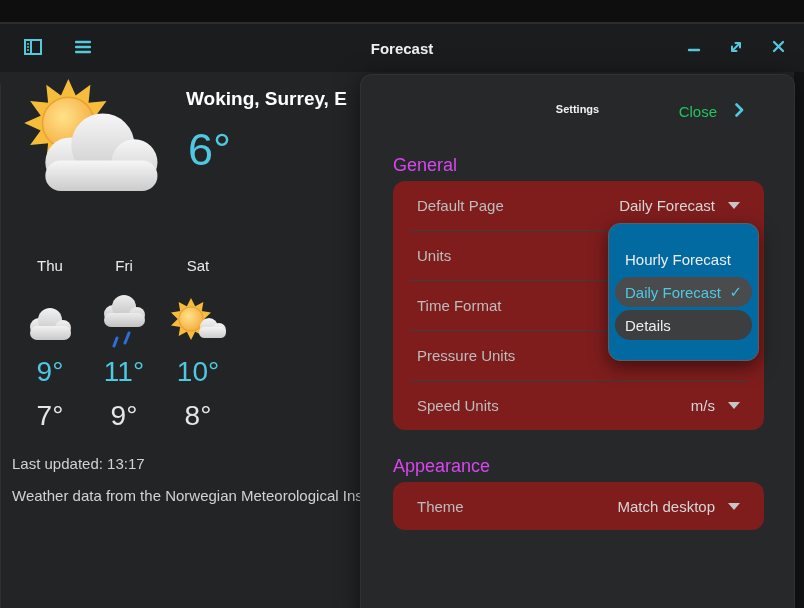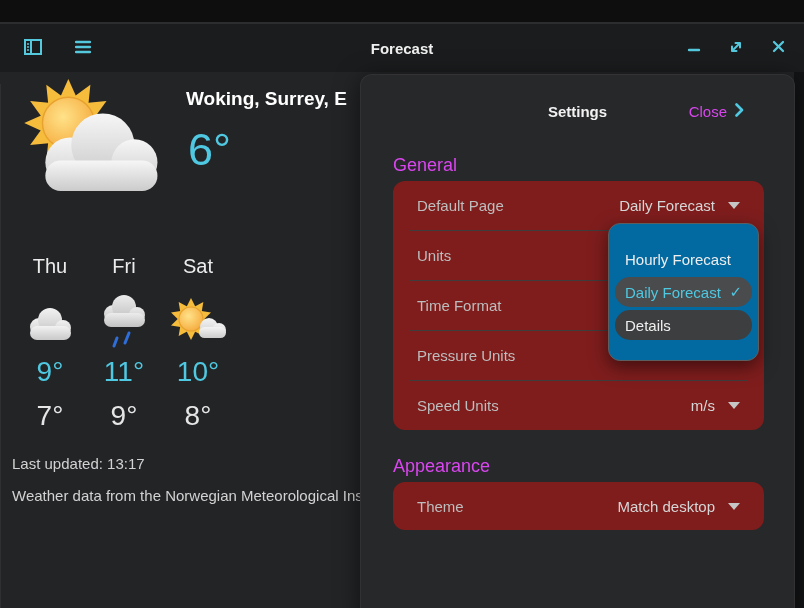--- a/index.html
+++ b/index.html
@@ -19,36 +19,36 @@
   .tb-title{position:absolute;left:0;right:0;text-align:center;font-weight:bold;font-size:15px;color:#f0f0f0;}
   .tb-controls{margin-left:auto;display:flex;align-items:center;gap:24px;padding-right:17px;z-index:2;}
   
   .main{position:absolute;left:0;top:48px;right:0;bottom:0;background:#232426;}
   .left-edge{position:absolute;left:0;top:12px;bottom:0;width:1px;background:#3a3a3a;opacity:.55;}
   .big-icon{position:absolute;left:10px;top:6px;}
   .location{position:absolute;left:186px;top:16px;font-size:19px;font-weight:bold;color:#ffffff;white-space:nowrap;}
   .current-temp{position:absolute;left:188px;top:52px;font-size:45px;font-weight:300;color:#4fc8e1;}
   .days{position:absolute;left:13px;top:186px;display:flex;}
   .day-col{width:74px;display:flex;flex-direction:column;align-items:center;}
-  .day-name{font-size:20px;color:#ececec;line-height:16px;}
+  .day-name{font-size:15px;color:#ececec;line-height:16px;}
   .day-icon{margin-top:16px;height:64px;display:flex;align-items:center;justify-content:center;}
   .day-high{margin-top:2px;font-size:28px;color:#4fc8e1;line-height:32px;}
   .day-low{margin-top:12px;font-size:28px;color:#e6e6e6;line-height:32px;}
   .last-updated{position:absolute;left:12px;top:383px;font-size:15px;color:#d2d2d2;}
   .attribution{position:absolute;left:12px;top:415px;font-size:15px;color:#d2d2d2;white-space:nowrap;}
   
   .scrim-right{position:absolute;left:794px;top:48px;right:0;bottom:0;background:#131415;z-index:5;}
   .scrim-bottom{position:absolute;left:356px;right:0;top:594px;bottom:0;background:#17181a;z-index:5;}
   
   .panel{position:absolute;left:360px;top:50px;width:435px;height:545px;background:#27282a;
          border-radius:12px;border:1px solid rgba(255,255,255,0.05);box-sizing:border-box;
          box-shadow:0 4px 24px rgba(0,0,0,.55);z-index:10;}
   .panel-header{position:absolute;left:0;right:0;top:28px;height:20px;}
-  .panel-title{position:absolute;left:0;right:0;text-align:center;font-weight:bold;font-size:15px;color:#f2f2f2;}
-  .close-link{position:absolute;right:50px;top:0;display:flex;align-items:center;gap:8px;color:#d946ef;font-size:15px;cursor:pointer;background:none;border:none;padding:0;}
+  .panel-title{position:absolute;left:0;right:0;text-align:center;font-weight:bold;font-size:11px;color:#f2f2f2;}
+  .close-link{position:absolute;right:50px;top:0;display:flex;align-items:center;gap:18px;color:#22c55e;font-size:15px;cursor:pointer;background:none;border:none;padding:0;}
   .section-heading{position:absolute;left:32px;font-weight:normal;font-size:18px;color:#d946ef;}
   .heading-general{top:80px;}
   .heading-appearance{top:381px;}
   .card{position:absolute;left:32px;width:371px;background:#7f1d1d;border-radius:12px;overflow:hidden;}
   .card-general{top:106px;}
   .card-appearance{top:407px;}
   .row{height:49px;display:flex;align-items:center;justify-content:space-between;padding:0 24px;}
   .row-label{font-size:15px;color:#bdbdbd;}
   .row-value{display:flex;align-items:center;gap:13px;font-size:15px;color:#d6d6d6;}
   .tri-down{width:0;height:0;border-left:6px solid transparent;border-right:6px solid transparent;border-top:7px solid #c6c6c6;}

